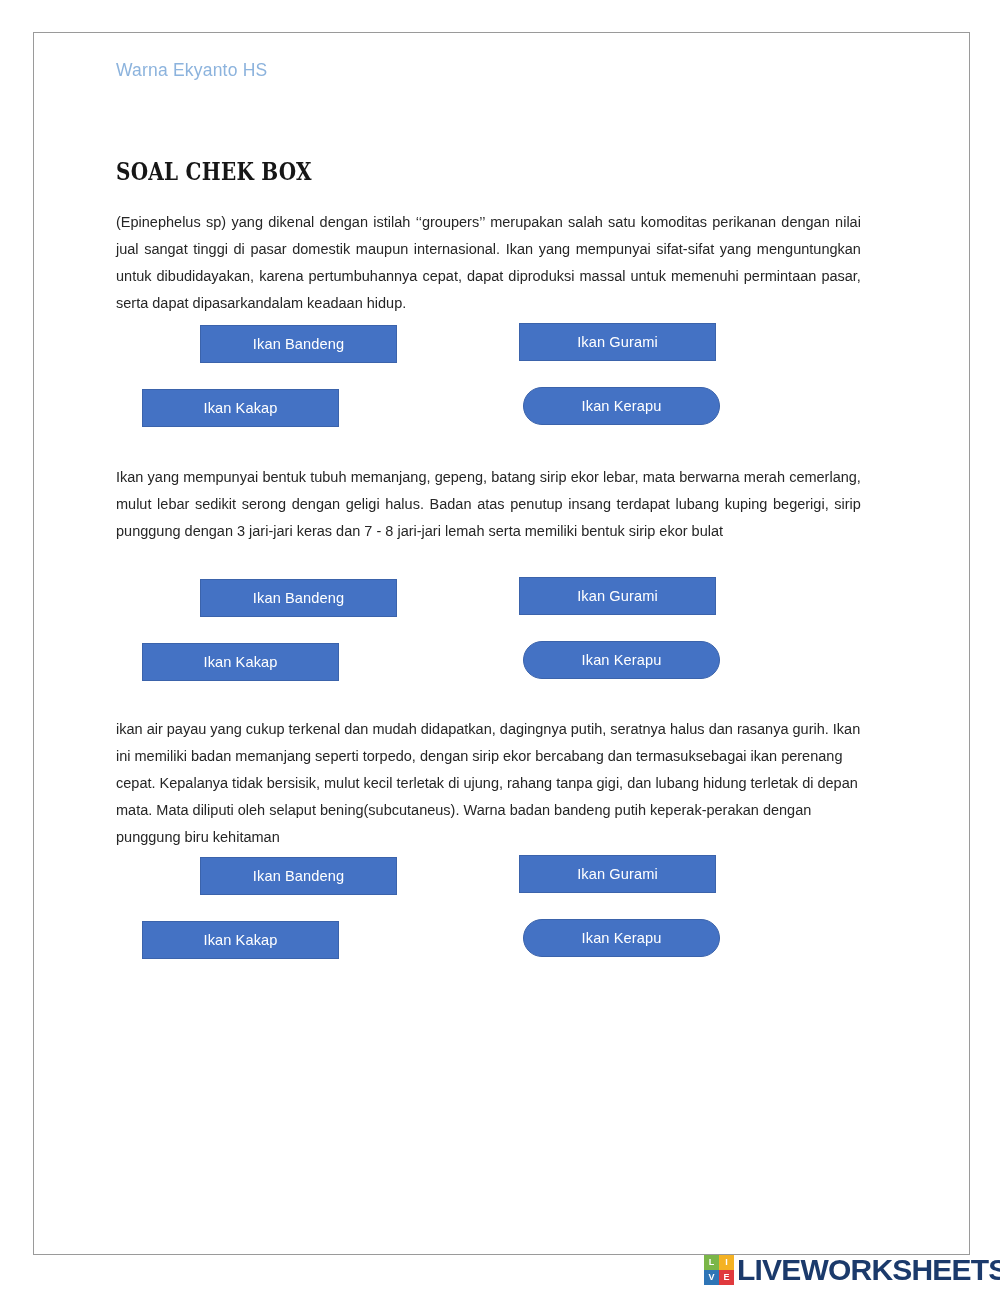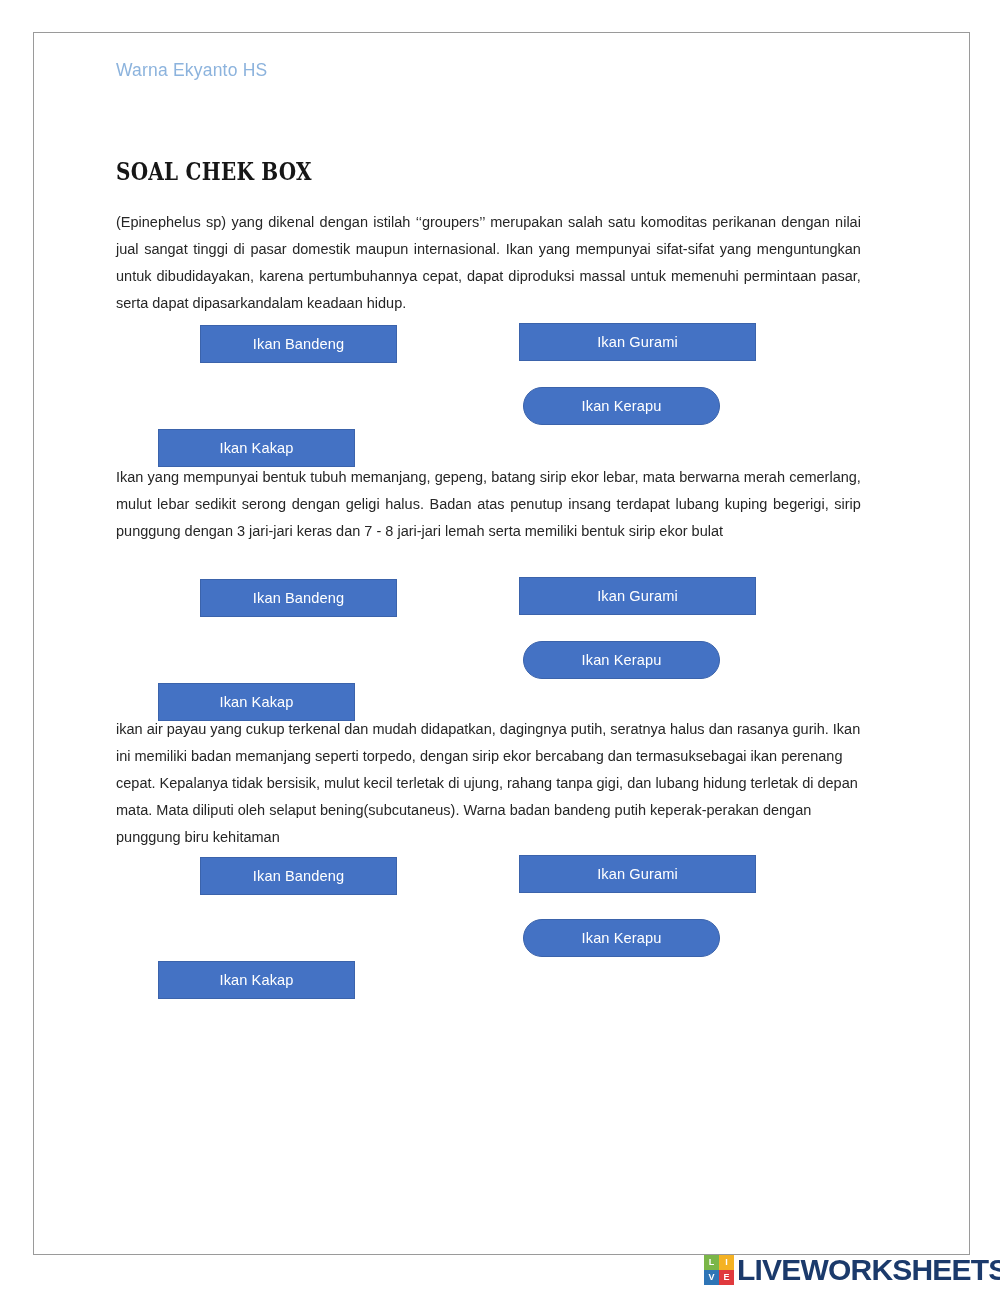--- a/index.html
+++ b/index.html
@@ -96,22 +96,22 @@
     align-items: center;
     justify-content: center;
     height: 38px;
     cursor: pointer;
     user-select: none;
     letter-spacing: 0.1px;
   }
 
   
   .opt-bandeng { left: 122px; top: 0px;  width: 197px; margin-left: 44px; }
-  .opt-gurami  { left: 485px; top: -2px; width: 237px; }
-  .opt-kakap   { left: 124px; top: 64px; width: 197px; margin-top: 40px; }
+  .opt-gurami  { left: 485px; top: -2px; width: 197px; }
+  .opt-kakap   { left: 108px; top: 64px; width: 197px; }
   .opt-kerapu  { left: 489px; top: 62px; width: 197px; border-radius: 19px; }
 
   
   #lw-logo {
     position: absolute;
     left: 704px;
     top: 1252px;
     height: 36px;
     display: flex;
     align-items: center;

